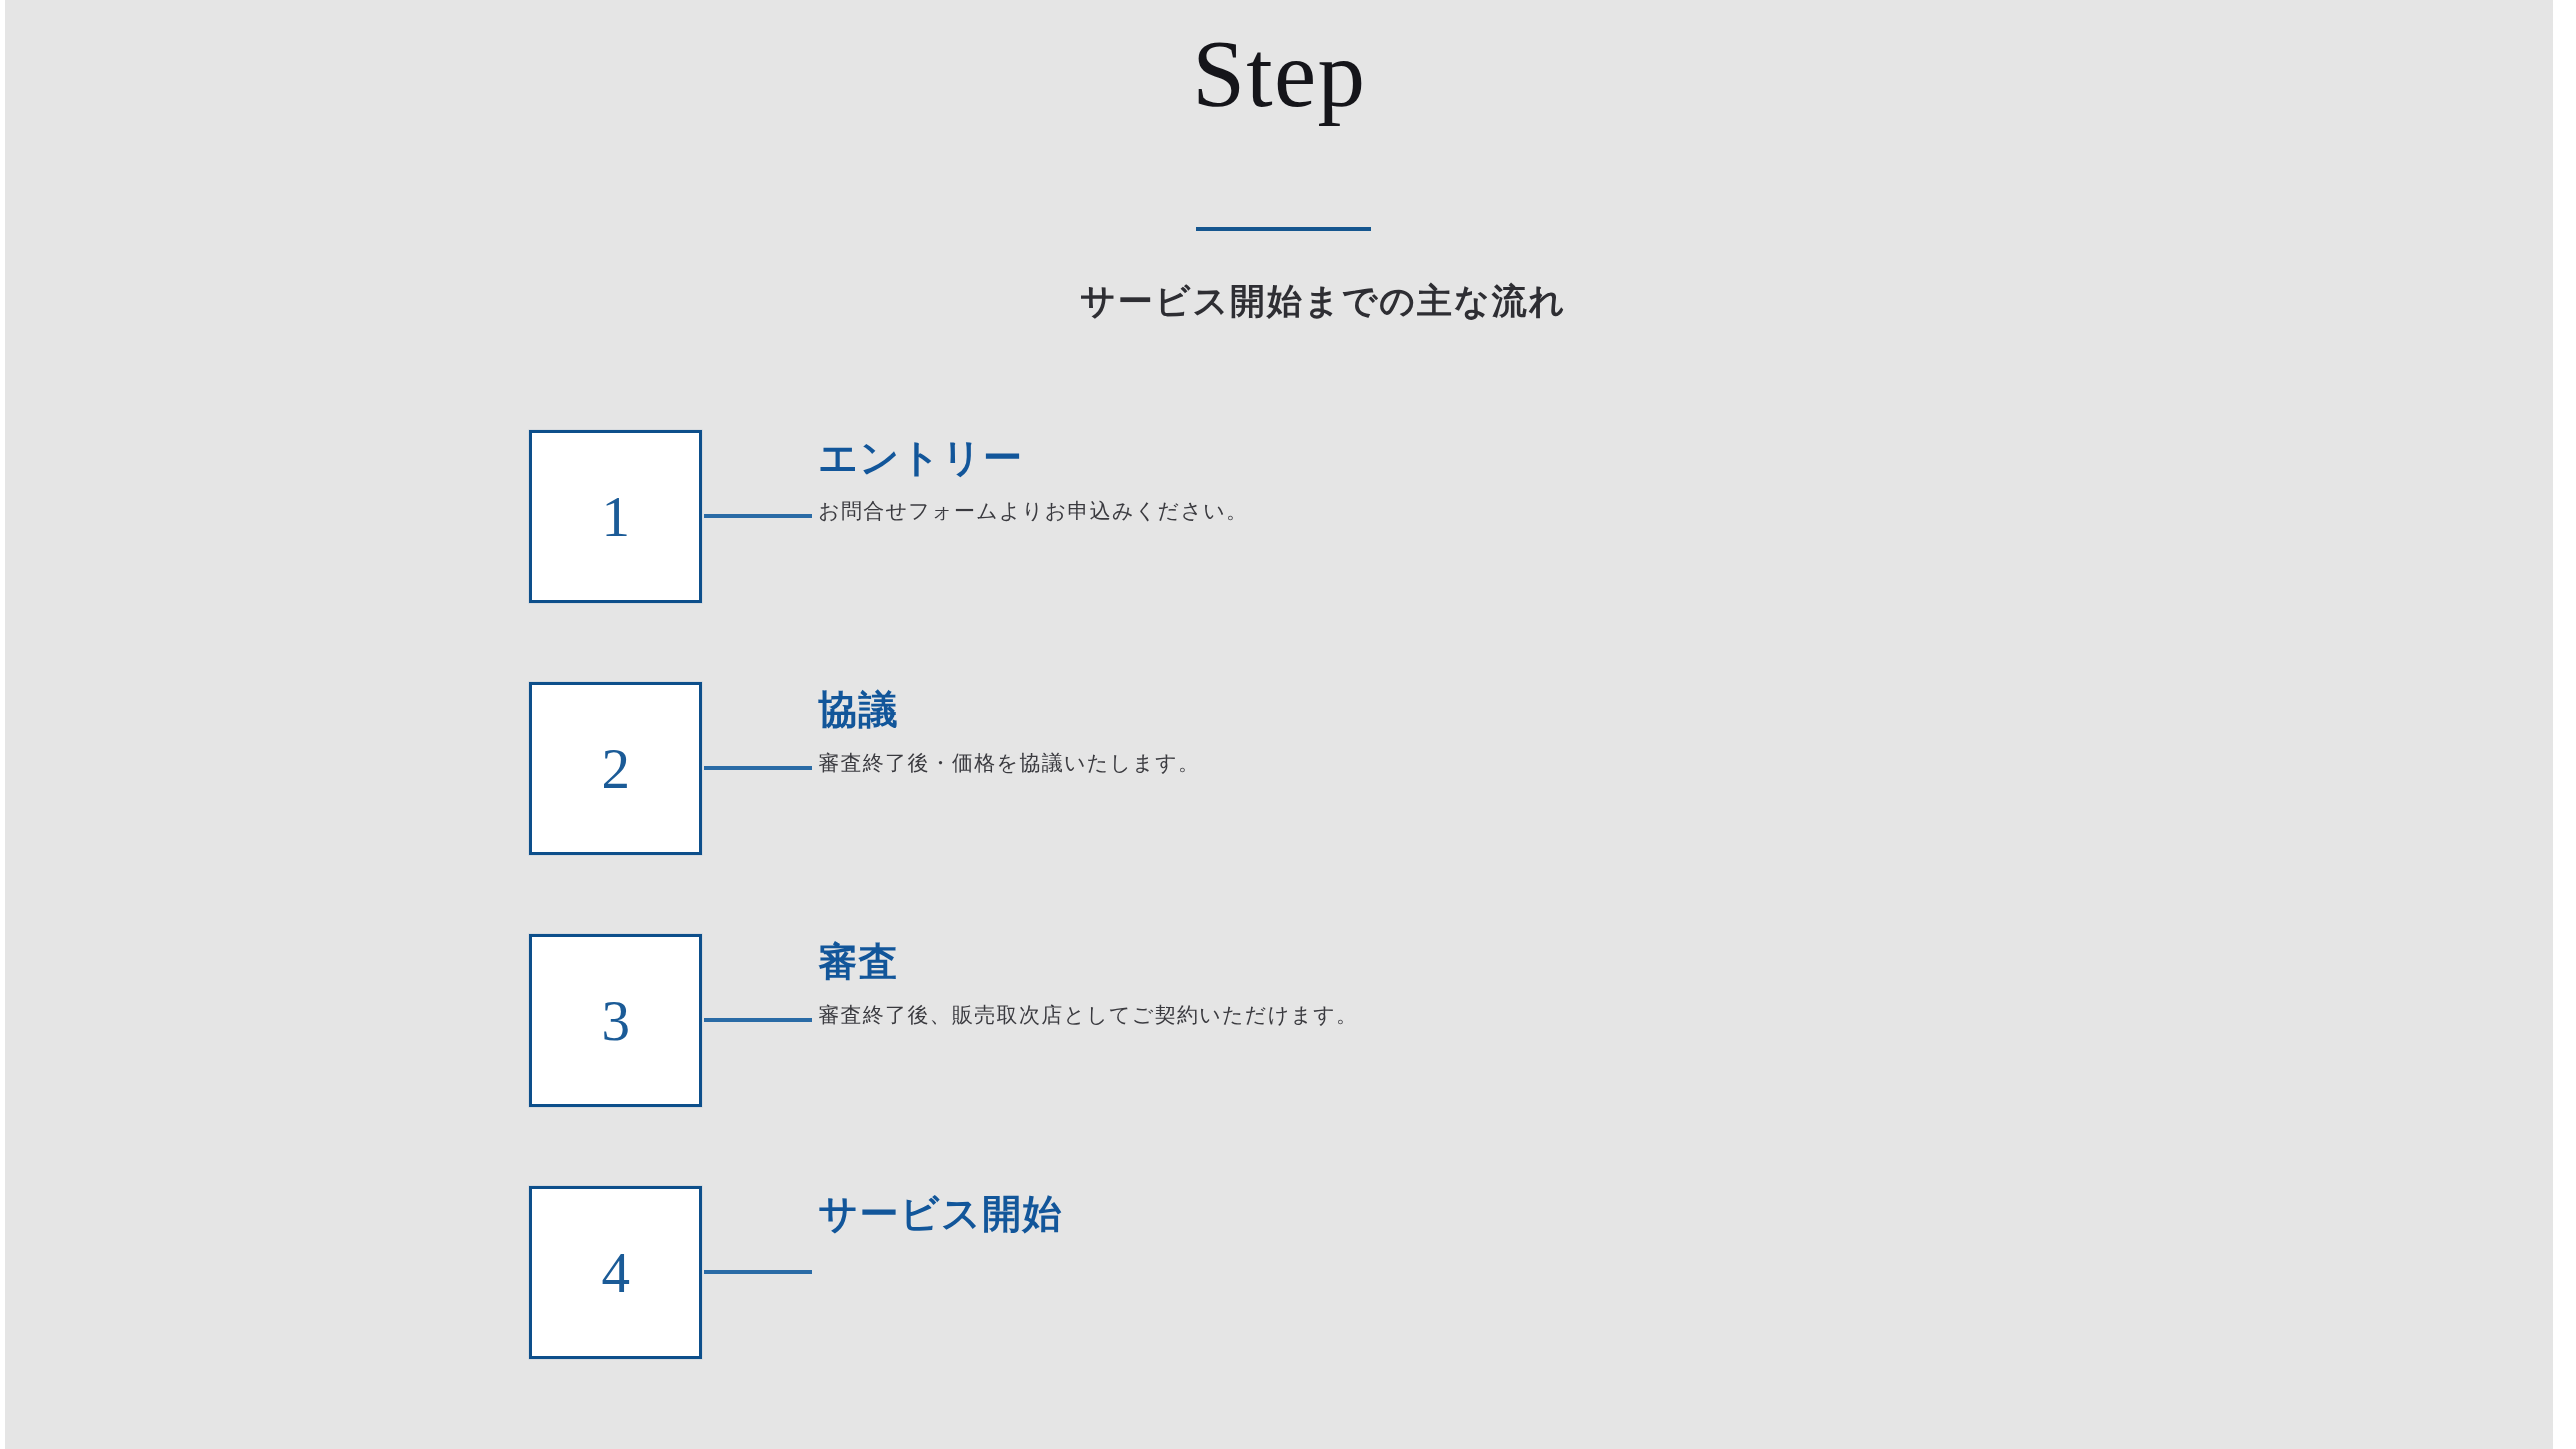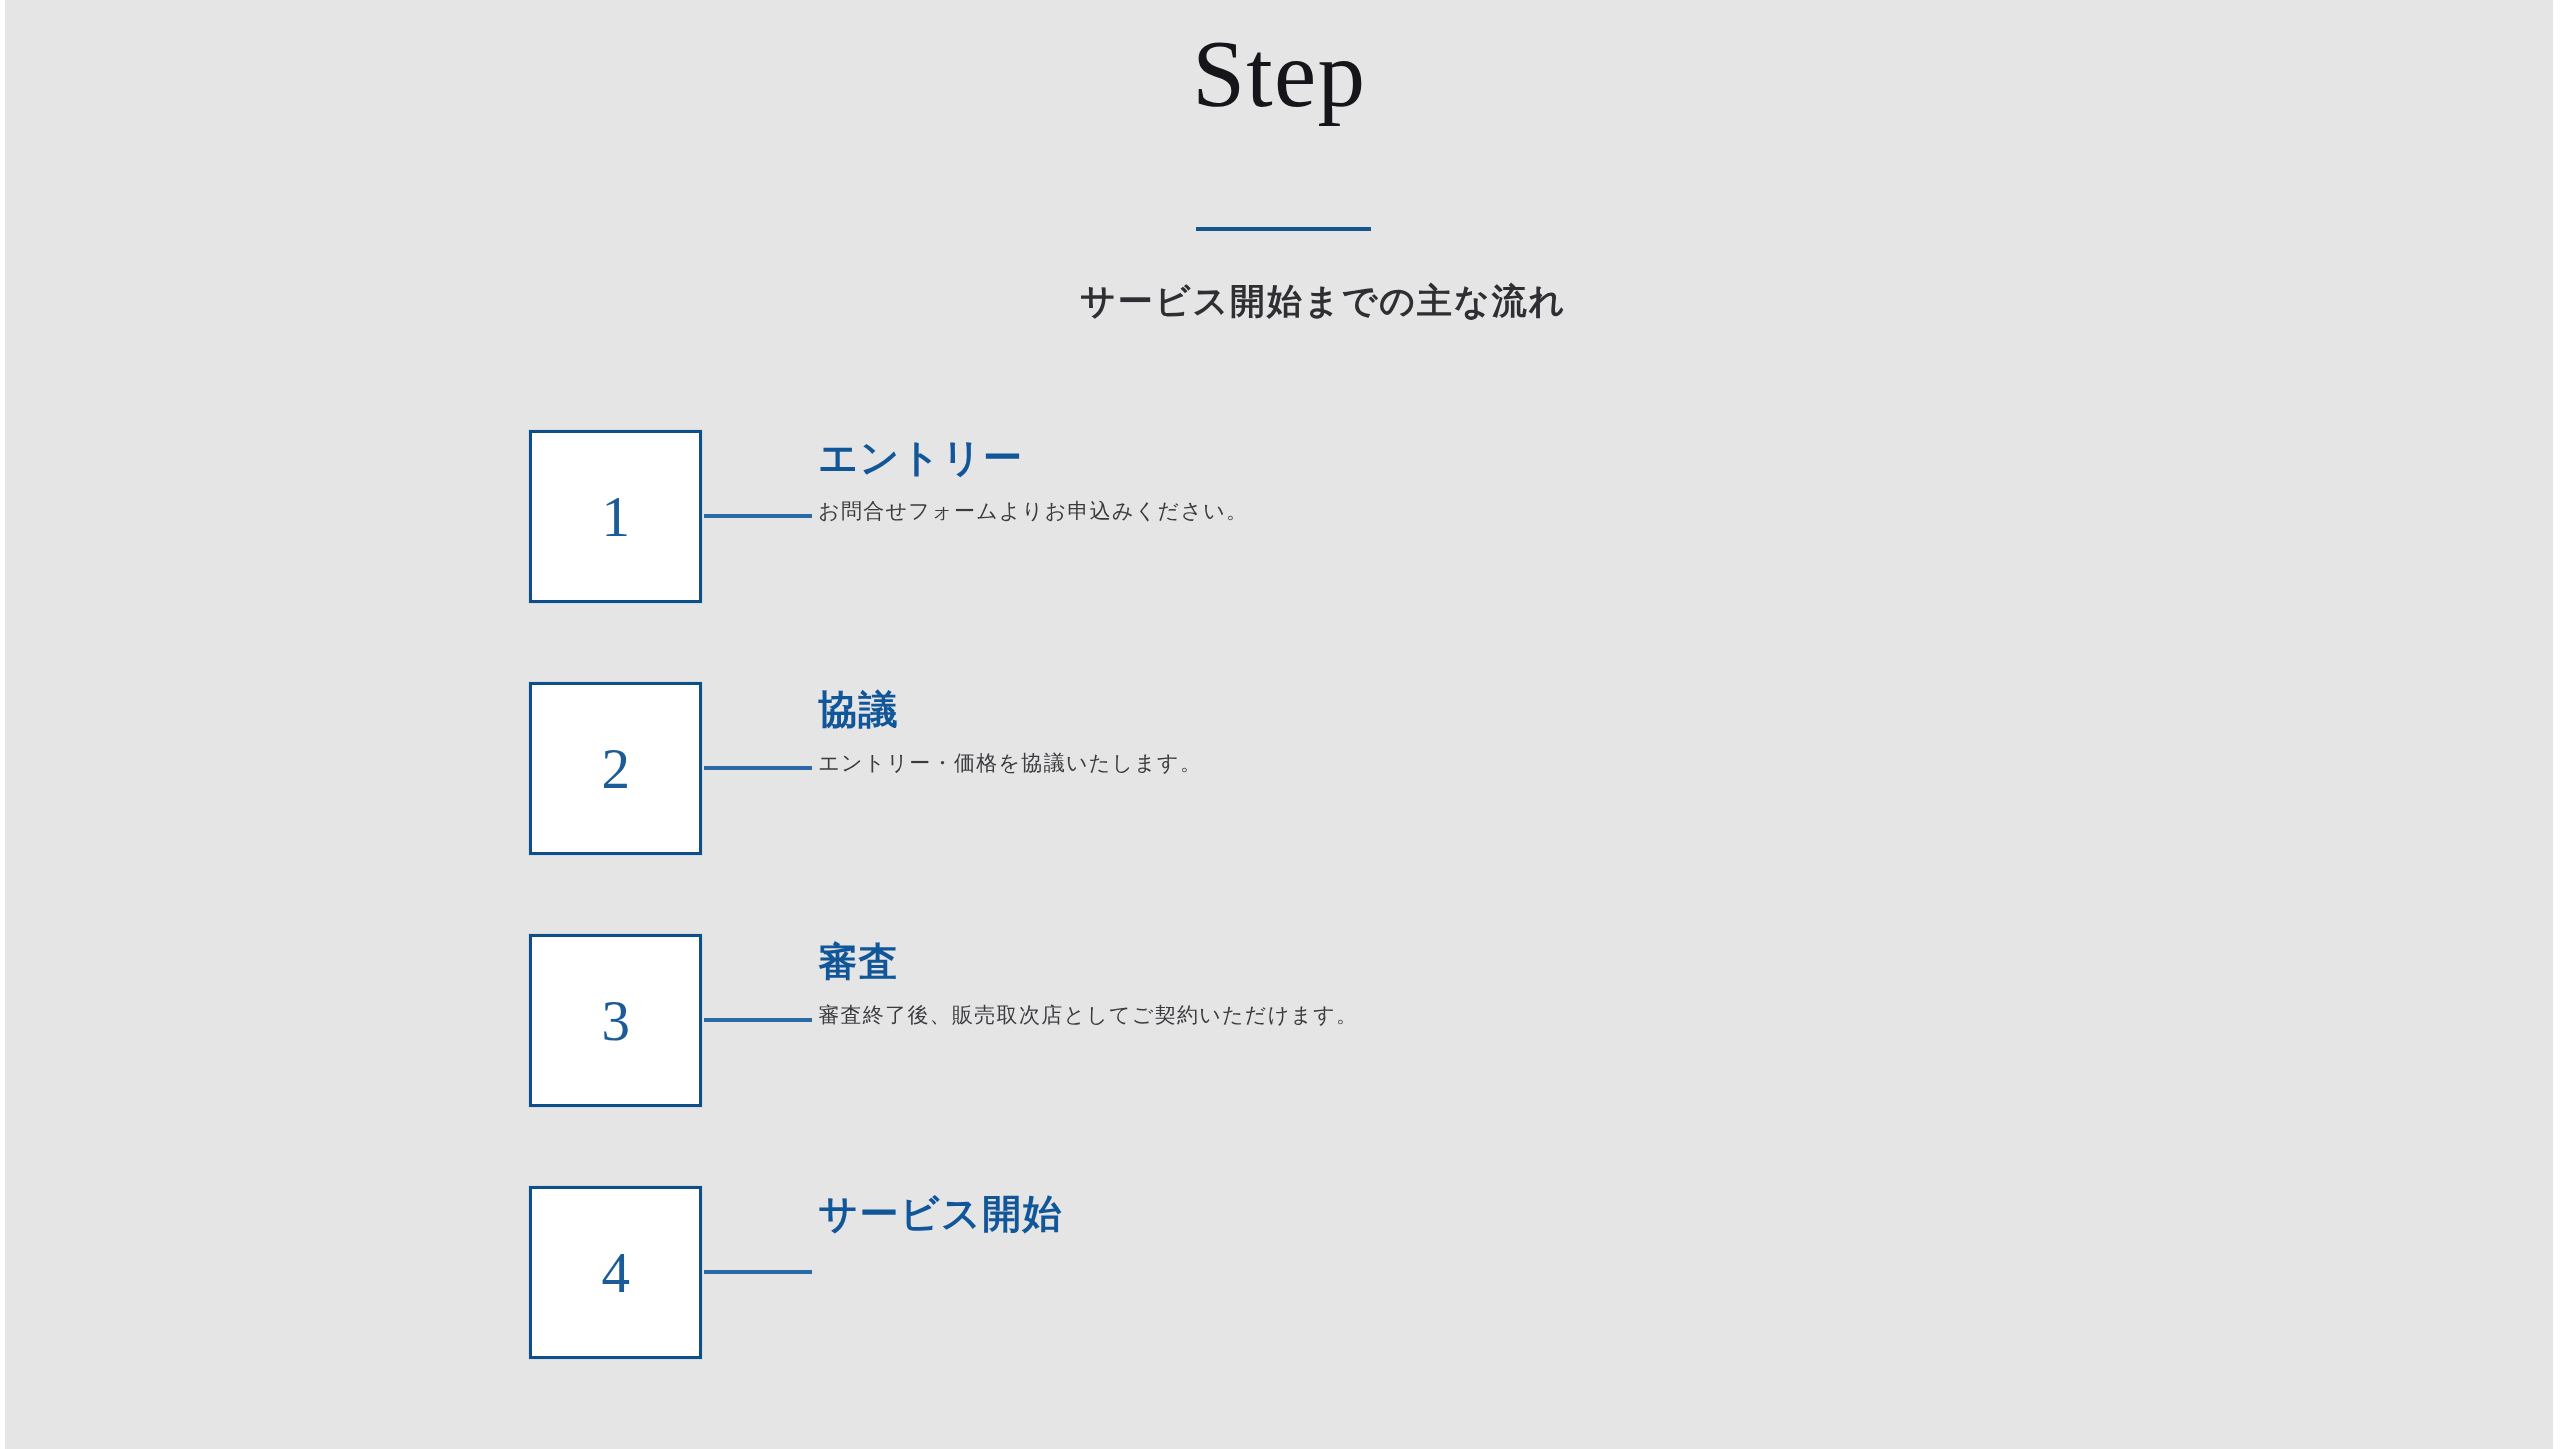--- a/index.html
+++ b/index.html
@@ -136,21 +136,21 @@
       </div>
     </div>
 
     <div class="step">
       <div class="step-box">
         <div class="step-num">2</div>
       </div>
       <div class="connector"></div>
       <div class="step-text">
         <p class="step-head">協議</p>
-        <p class="step-desc">エントリー・価格を協議いたします。</p>
+        <p class="step-desc">審査終了後・価格を協議いたします。</p>
       </div>
     </div>
 
     <div class="step">
       <div class="step-box">
         <div class="step-num">3</div>
       </div>
       <div class="connector"></div>
       <div class="step-text">
         <p class="step-head">審査</p>

